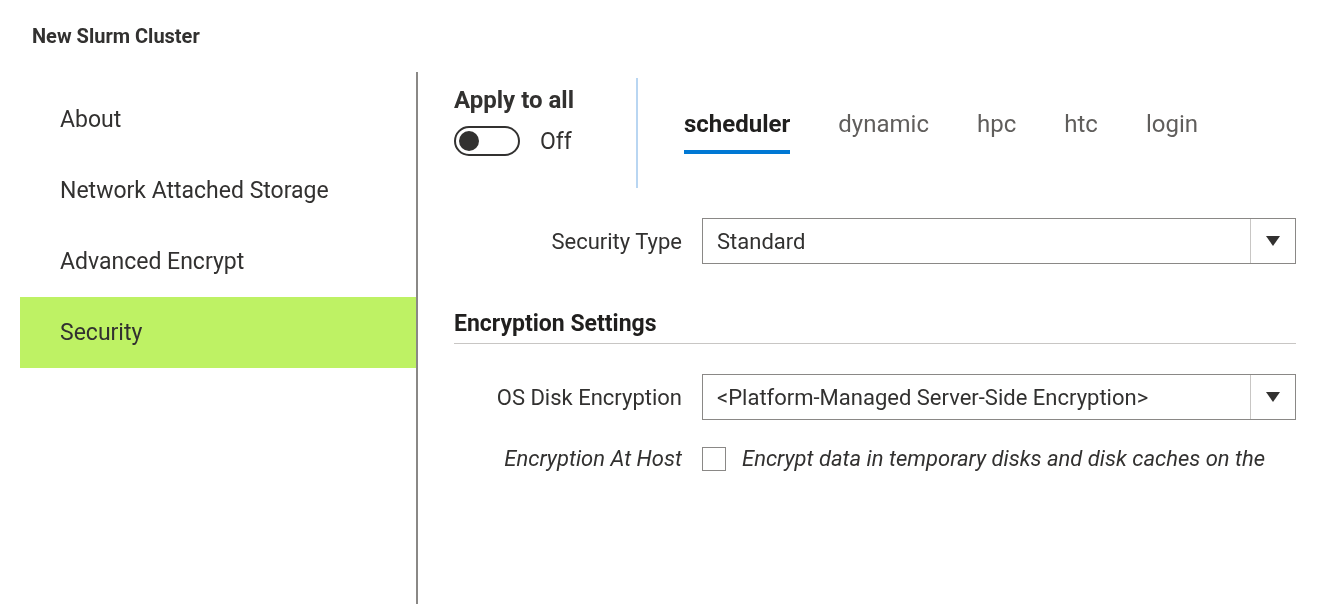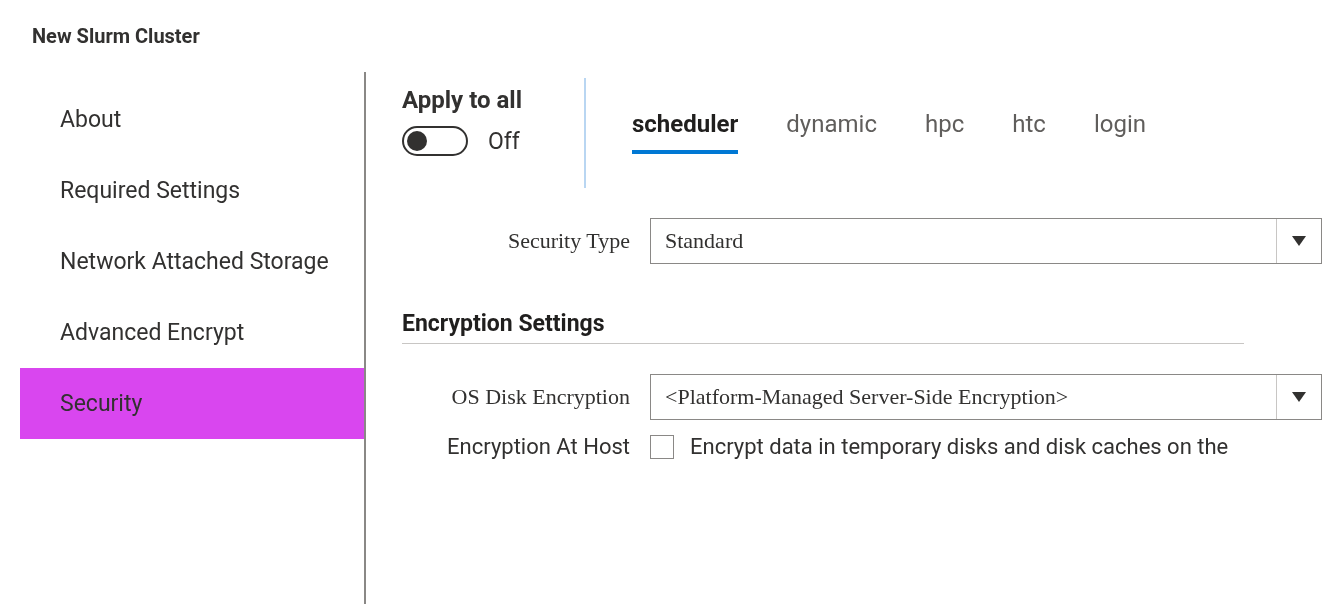--- a/index.html
+++ b/index.html
@@ -34,21 +34,21 @@
     }
     .sidebar-item {
       padding: 22px 0 22px 40px;
       font-size: 23px;
       color: #323130;
       cursor: pointer;
       margin-left: 20px;
       margin-right: 0;
     }
     .sidebar-item.active {
-      background: #d946ef;
+      background: #bef264;
     }
     .main {
       flex: 1;
       padding: 0 0 0 36px;
       position: relative;
     }
     .top-row {
       display: flex;
       align-items: flex-start;
       padding-top: 14px;
@@ -130,35 +130,34 @@
       color: #201f1e;
       margin-top: 46px;
       padding-bottom: 6px;
       border-bottom: 1px solid #c8c6c4;
       width: 842px;
     }
     .form-row {
       display: flex;
       align-items: center;
       margin-top: 30px;
-      font-family: Liberation Serif, serif;
     }
     .form-label {
       width: 248px;
       text-align: right;
       font-size: 22px;
       color: #323130;
       padding-right: 20px;
     }
     .select {
       display: flex;
       align-items: stretch;
       border: 1px solid #8a8886;
       height: 46px;
-      width: 672px;
+      width: 594px;
       cursor: pointer;
     }
     .select-value {
       flex: 1;
       padding: 0 14px;
       display: flex;
       align-items: center;
       font-size: 22px;
       color: #323130;
       border-right: 1px solid #c8c6c4;
@@ -169,21 +168,22 @@
       align-items: center;
       justify-content: center;
     }
     .select-arrow svg {
       width: 14px;
       height: 10px;
     }
     .checkbox-row {
       display: flex;
       align-items: center;
-      margin-top: 14px;
+      margin-top: 26px;
+      font-style: italic;
     }
     .checkbox {
       width: 24px;
       height: 24px;
       border: 1px solid #8a8886;
       background: #fff;
       cursor: pointer;
       flex-shrink: 0;
     }
     .checkbox-text {
@@ -196,21 +196,20 @@
   </style>
 </head>
 <body>
 
 <h1 class="page-title">New Slurm Cluster</h1>
 
 <div class="layout">
 
   <nav class="sidebar">
     <div class="sidebar-item">About</div>
-    <div class="sidebar-item">Required Settings</div>
     <div class="sidebar-item">Network Attached Storage</div>
     <div class="sidebar-item">Advanced Encrypt</div>
     <div class="sidebar-item active">Security</div>
   </nav>
 
   <main class="main">
 
     <div class="top-row">
       <div class="apply-all">
         <div class="apply-all-label">Apply to all</div>

